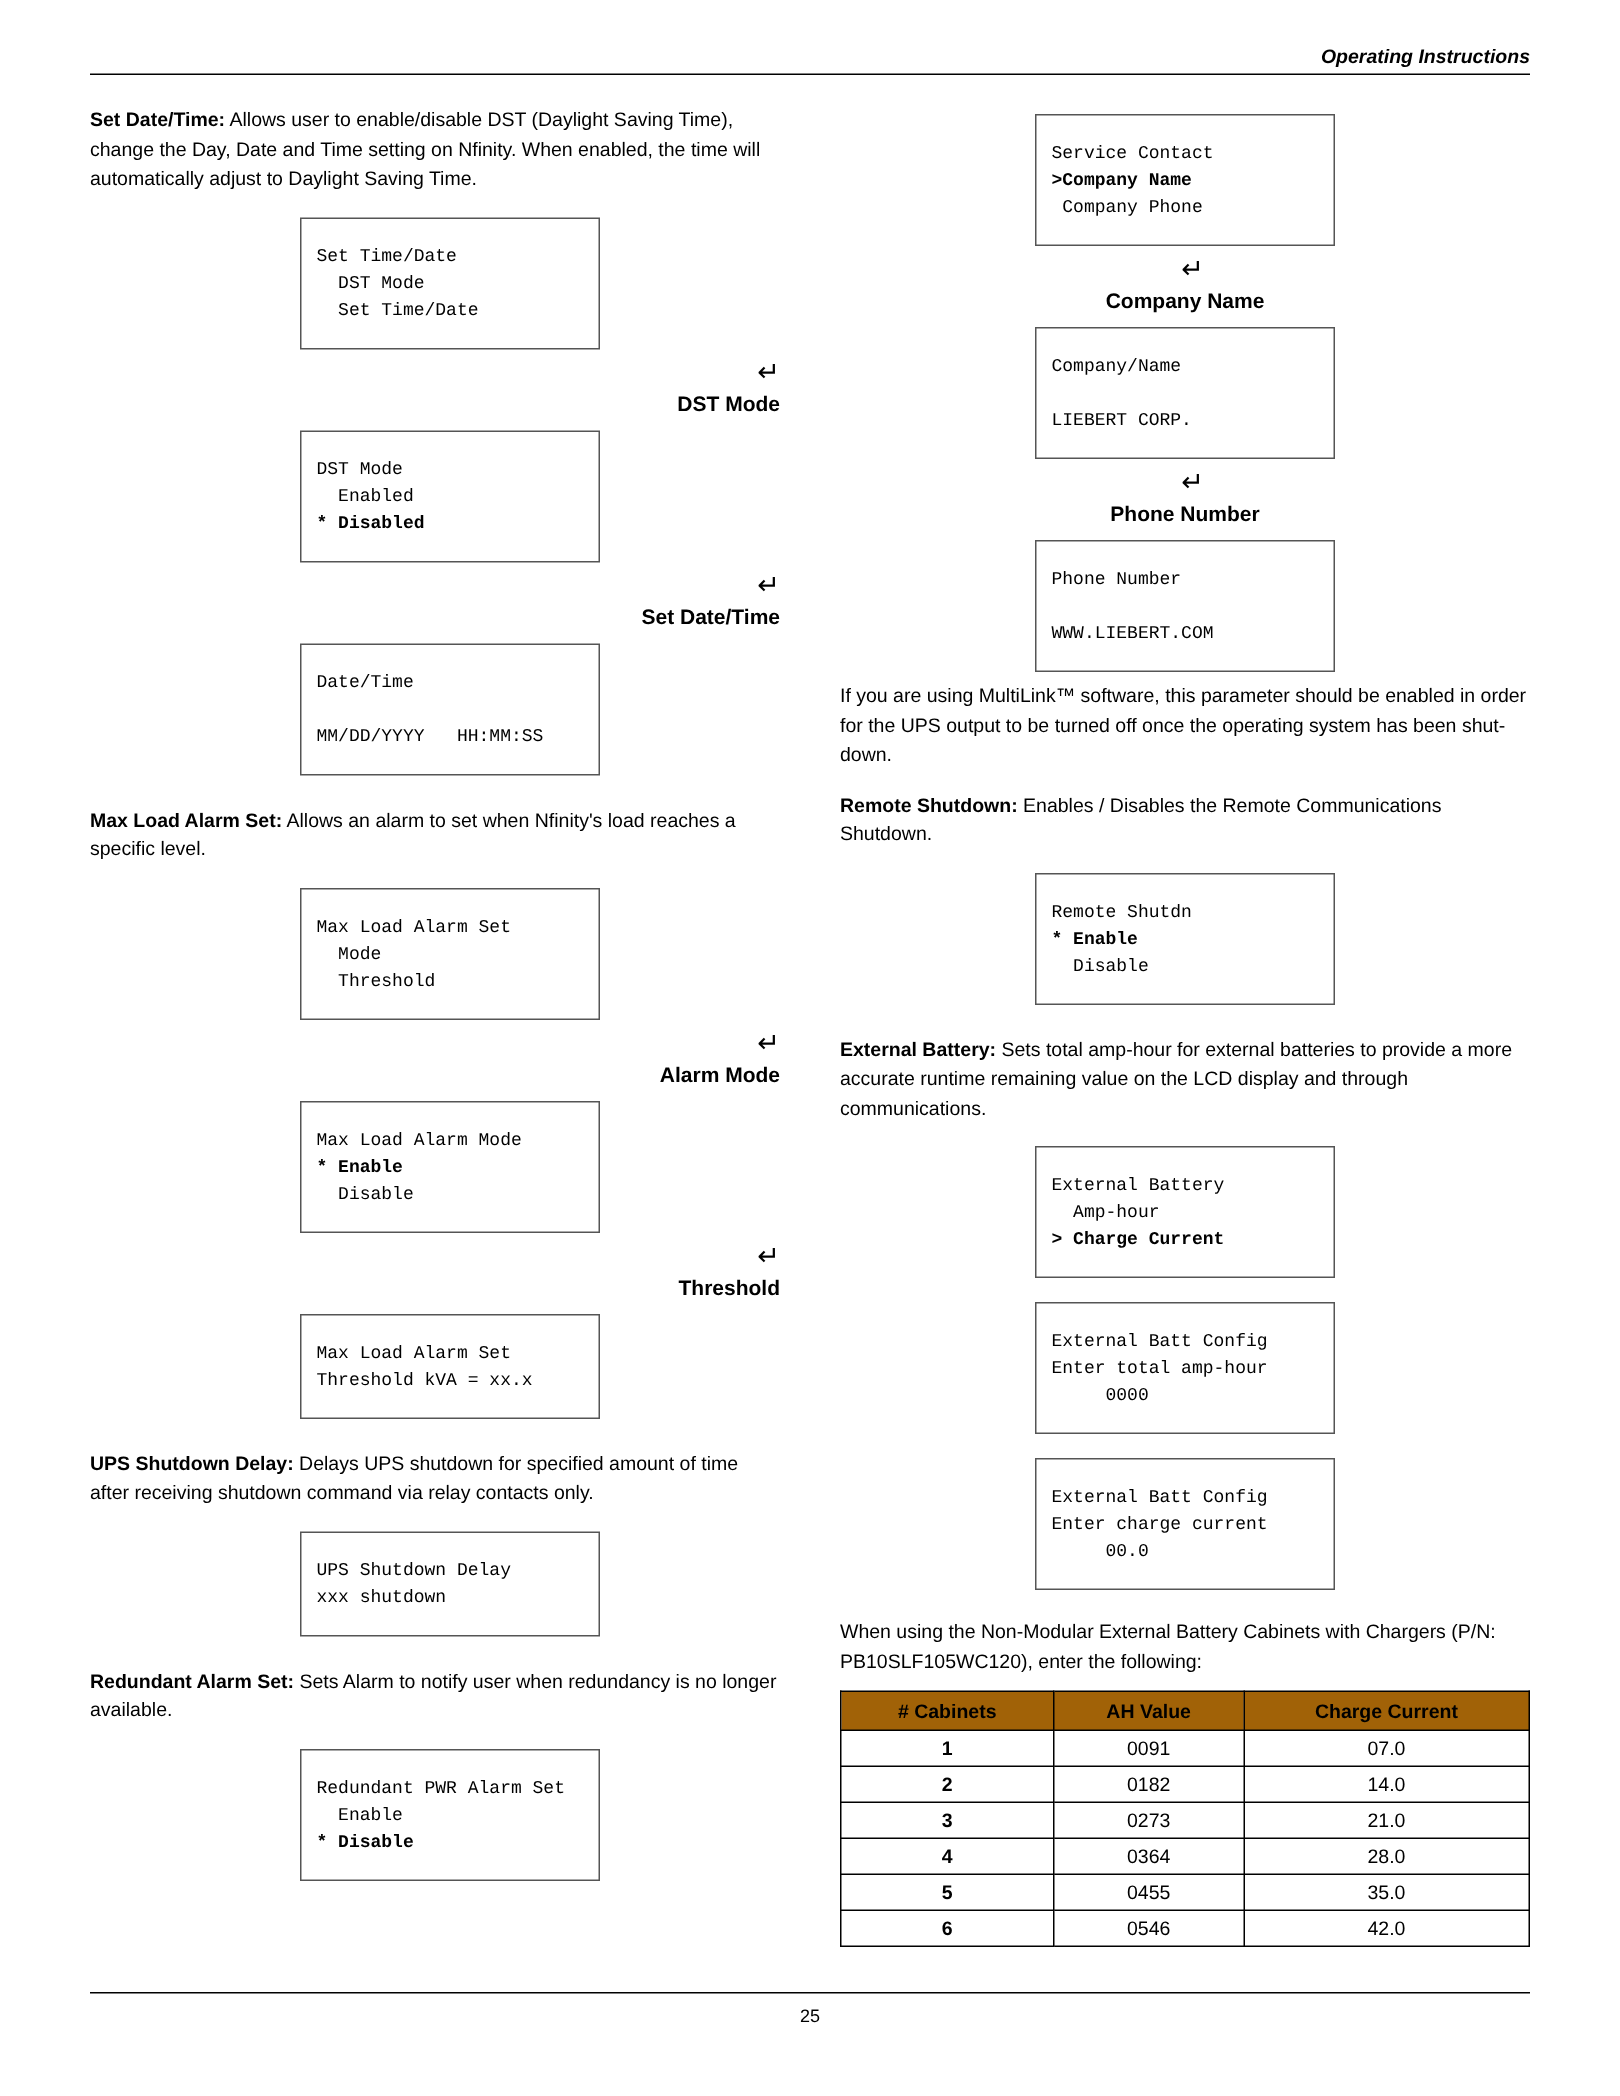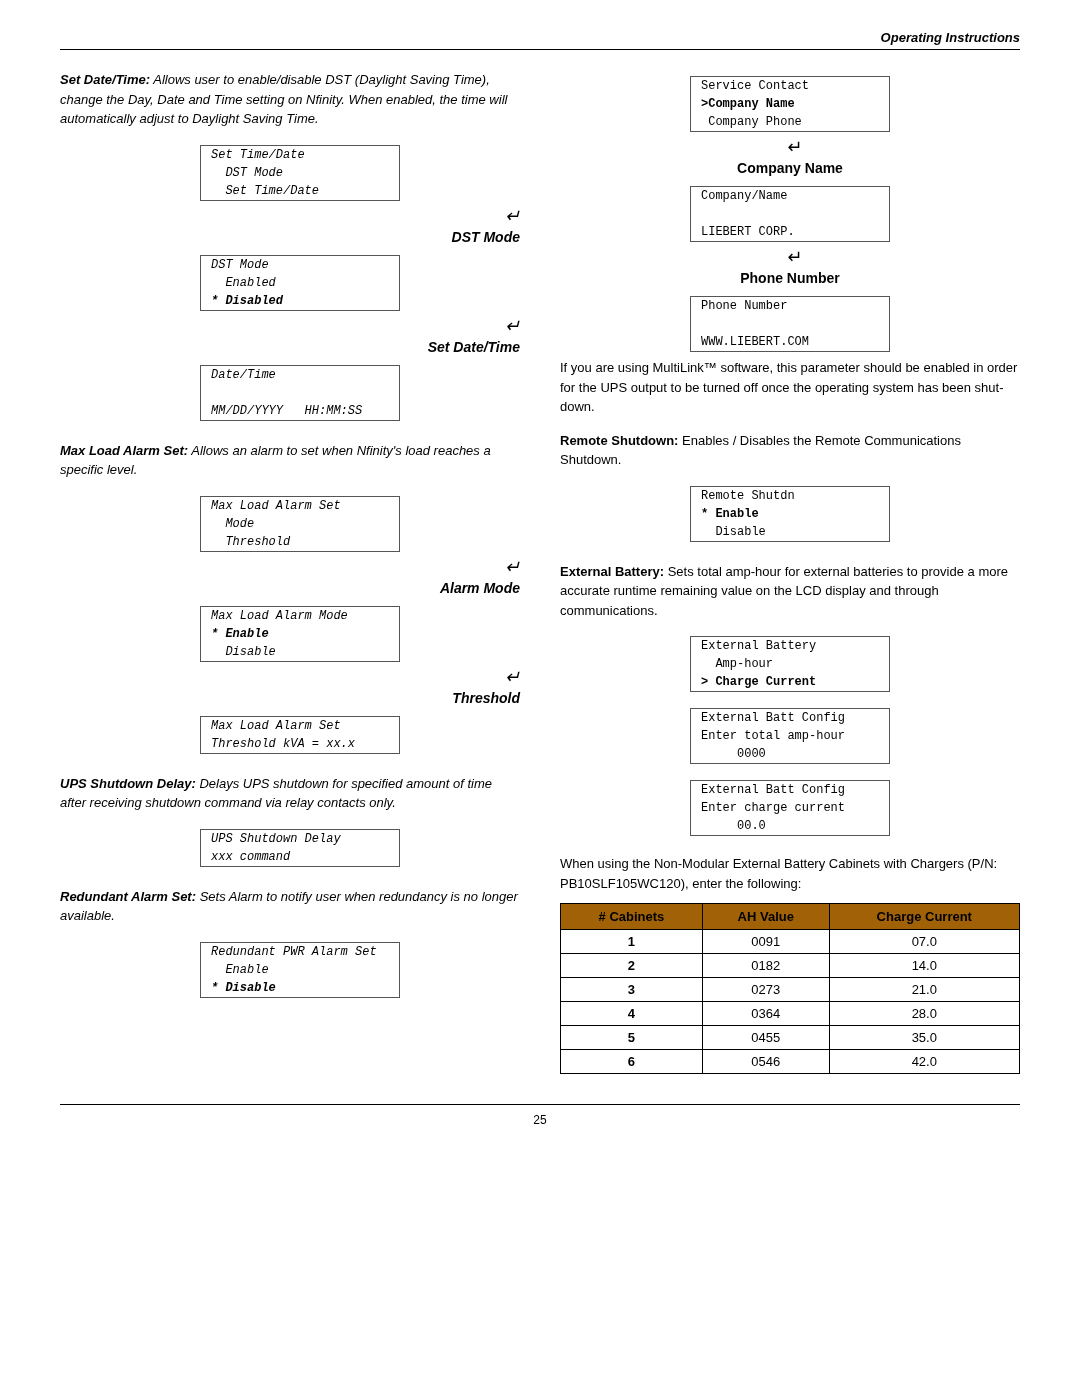--- a/index.html
+++ b/index.html
@@ -26,39 +26,38 @@
       font-style: italic;
       font-weight: bold;
       font-size: 13px;
     }
     .two-col {
       display: flex;
       gap: 40px;
     }
     .col-left {
       flex: 1;
-      font-style: italic;
     }
     .col-right {
       flex: 1;
     }
     .section-para {
       font-size: 13px;
       line-height: 1.5;
       margin-bottom: 10px;
     }
     .section-para b {
       font-weight: bold;
     }
     .mono-box {
       border: 1px solid #555;
       background: #fff;
       font-family: 'Courier New', Courier, monospace;
       font-size: 12px;
-      padding: 0 10px;
+      padding: 16px 10px;
       margin: 6px auto;
       display: inline-block;
       min-width: 200px;
       line-height: 1.5;
     }
     .mono-box .bold-line {
       font-weight: bold;
     }
     .enter-arrow {
       font-size: 18px;
@@ -178,21 +177,21 @@
           <span>Threshold kVA = xx.x</span>
         </div>
       </div>
 
       <p class="section-para" style="margin-top:14px;">
         <b>UPS Shutdown Delay:</b> Delays UPS shutdown for specified amount of time after receiving shutdown command via relay contacts only.
       </p>
       <div class="box-center">
         <div class="mono-box">
           <span>UPS Shutdown Delay</span><br>
-          <span>xxx command</span>
+          <span>xxx shutdown</span>
         </div>
       </div>
 
       <p class="section-para" style="margin-top:14px;">
         <b>Redundant Alarm Set:</b> Sets Alarm to notify user when redundancy is no longer available.
       </p>
       <div class="box-center">
         <div class="mono-box">
           <span>Redundant PWR Alarm Set</span><br>
           <span>&nbsp;&nbsp;Enable</span><br>

